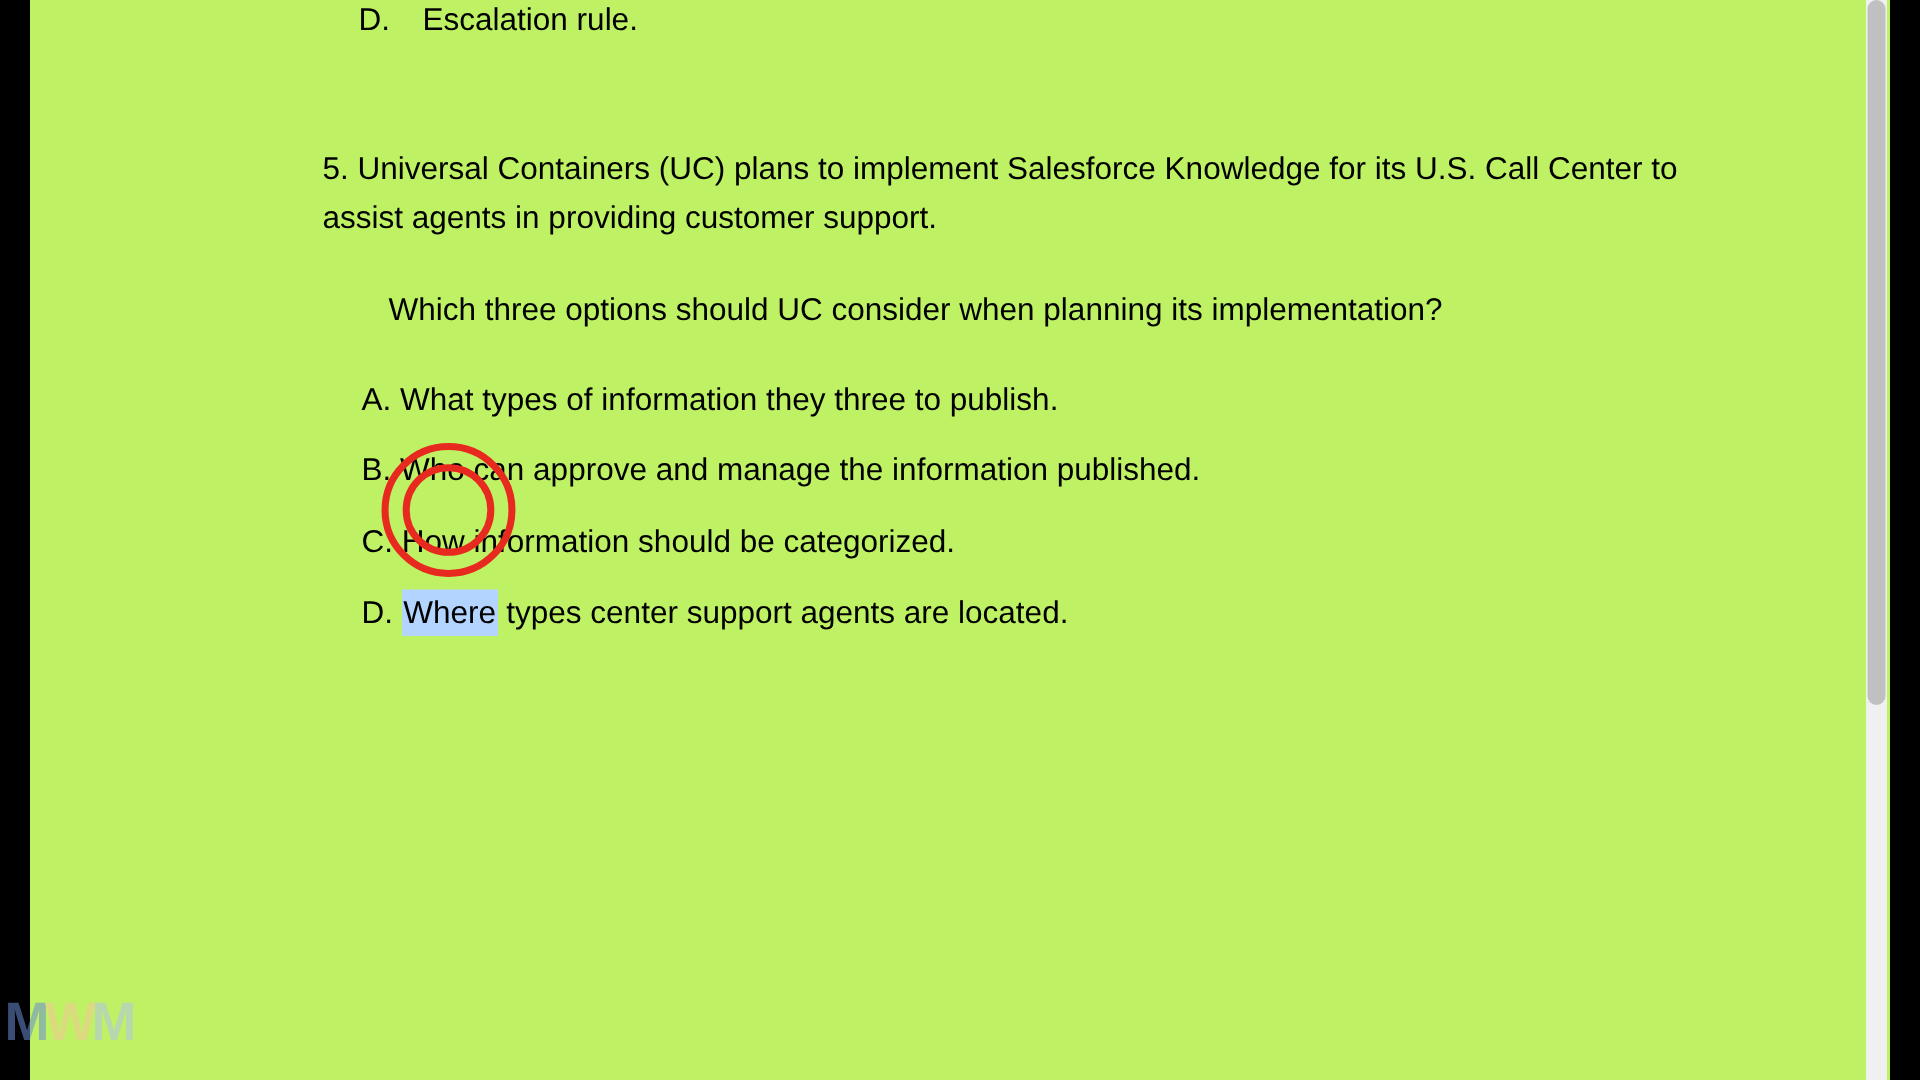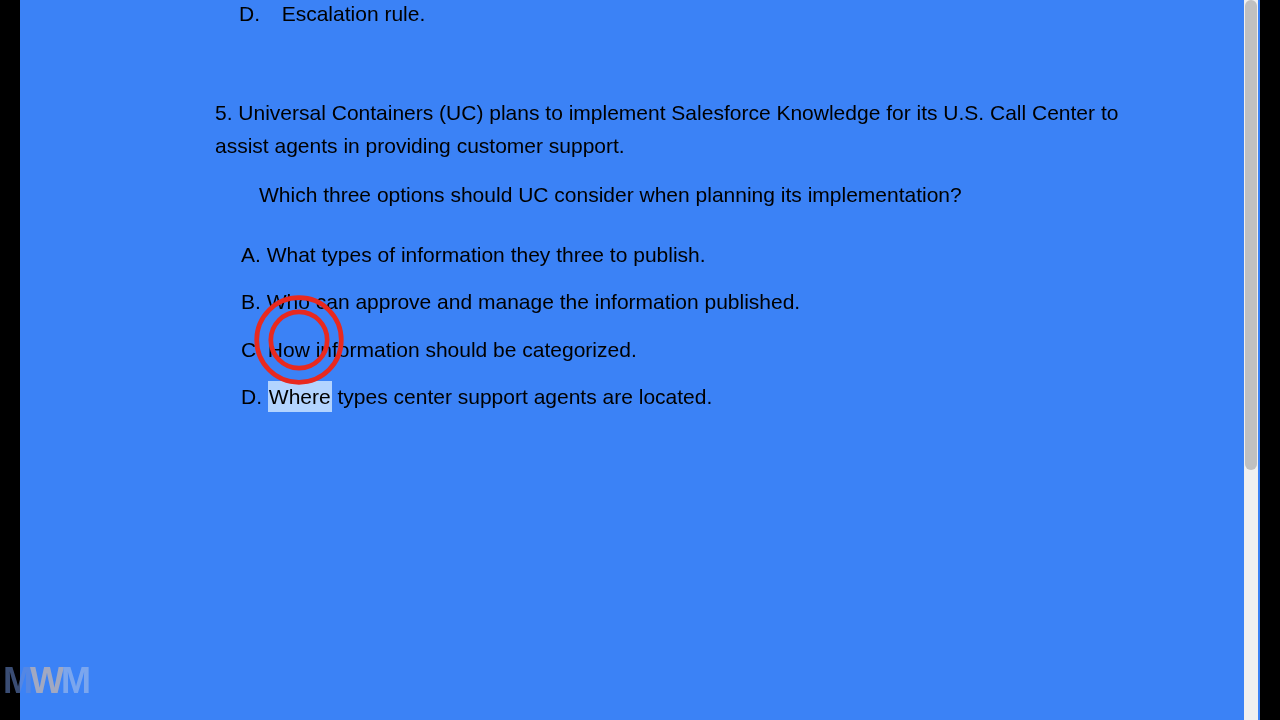--- a/index.html
+++ b/index.html
@@ -16,21 +16,21 @@
       position: relative;
     }
     .outer-frame {
       background: #000;
       width: 100%;
       height: 100%;
       padding: 0 20px;
       position: relative;
     }
     .document-page {
-      background: #3b82f6;
+      background: #bef264;
       width: 100%;
       height: 100%;
       position: relative;
       padding: 0 40px;
     }
     .content {
       padding-left: 155px;
       padding-right: 100px;
       padding-top: 0;
     }
@@ -38,21 +38,21 @@
       font-size: 21px;
       color: #000;
       margin-left: 24px;
       margin-bottom: 70px;
       line-height: 1.3;
     }
     .question-text {
       font-size: 21px;
       color: #000;
       line-height: 1.55;
-      margin-bottom: 18px;
+      margin-bottom: 30px;
     }
     .sub-question {
       font-size: 21px;
       color: #000;
       margin-left: 44px;
       margin-bottom: 30px;
       line-height: 1.4;
     }
     .option {
       font-size: 21px;

